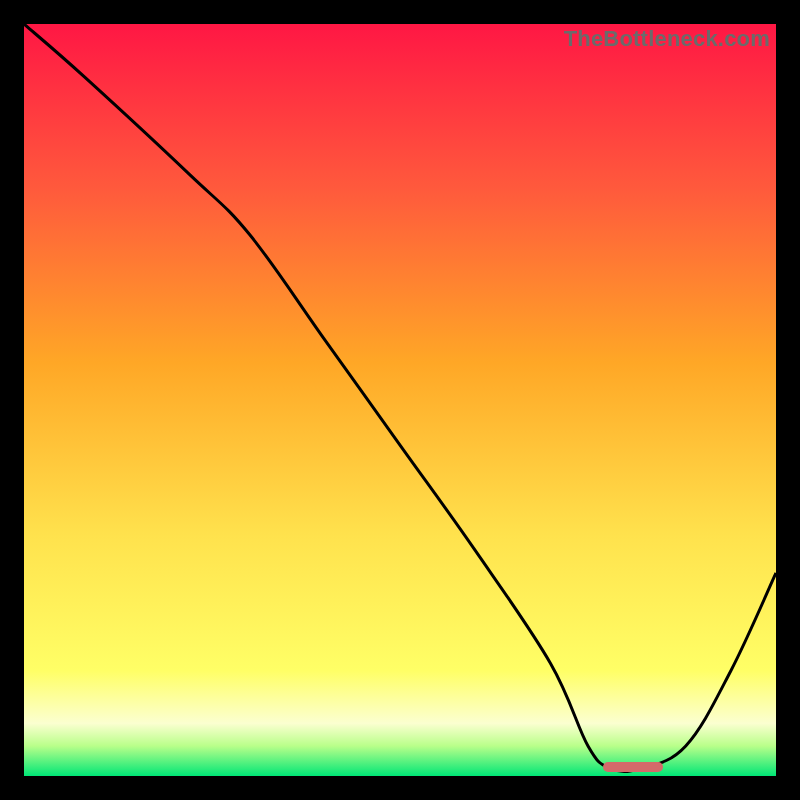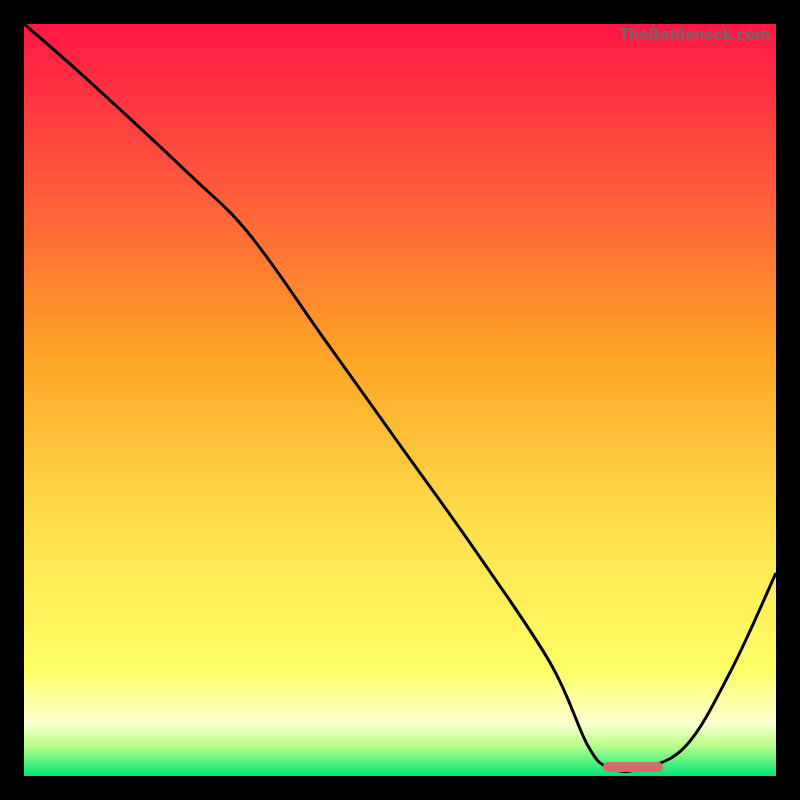--- a/index.html
+++ b/index.html
@@ -24,21 +24,21 @@
     left: 0;
     top: 0;
     width: 752px;
     height: 752px;
   }
   .watermark {
     position: absolute;
     top: 2px;
     right: 6px;
     color: #6b6b6b;
-    font-size: 16px;
+    font-size: 22px;
     font-weight: 600;
     letter-spacing: 0.2px;
     user-select: none;
   }
   .marker {
     position: absolute;
     height: 10px;
     border-radius: 5px;
     background: #d46a6a;
   }

